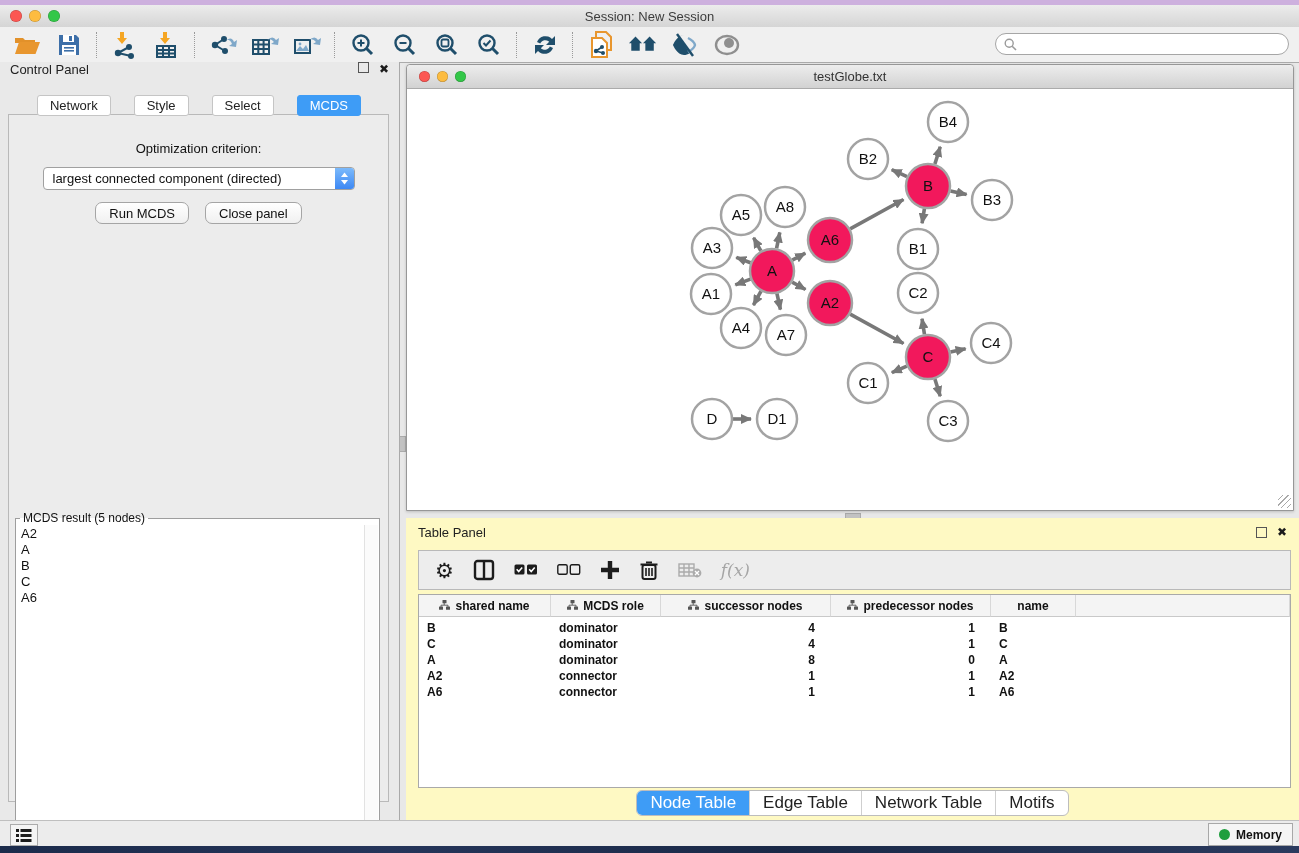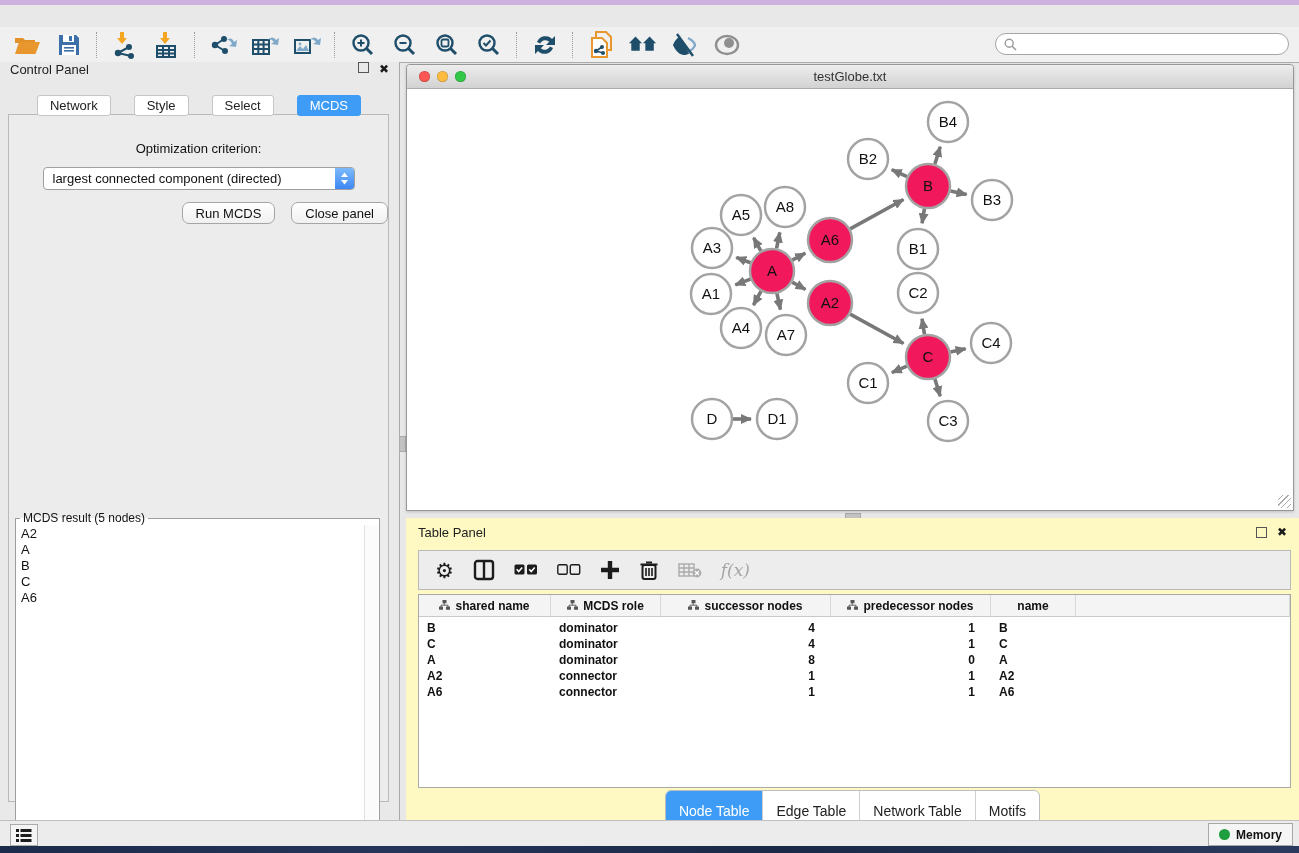--- a/index.html
+++ b/index.html
@@ -37,21 +37,21 @@
   .seg-tab{background:#fff;border:1px solid #C5C5C5;padding:2px 12px;font-size:13px;color:#222;
     margin-left:-1px;border-radius:3px;}
   .seg-tab.active{background:#3E9CF6;border-color:#3E9CF6;color:#fff;}
   .cp-body{position:absolute;left:8px;right:10px;top:52px;height:686px;border:1px solid #B9B9B9;background:#ECECEC;}
   .opt-label{text-align:center;margin-top:26px;font-size:13px;color:#111;}
   .dropdown{margin:11px auto 0;width:312px;height:23px;background:#fff;border:1px solid #A0A0A0;border-radius:4px;
     display:flex;align-items:center;font-size:13px;color:#111;box-sizing:border-box;position:relative;}
   .dropdown .dval{flex:1;padding-left:9px;}
   .dd-step{width:19px;height:21px;border-radius:0 3px 3px 0;background:linear-gradient(#7CBAFB,#3D88F4);
     display:flex;align-items:center;justify-content:center;}
-  .btn-row{display:flex;justify-content:flex-end;gap:16px;margin-top:12px;}
+  .btn-row{display:flex;justify-content:center;gap:16px;margin-top:12px;}
   .mac-btn{background:linear-gradient(#fff,#F0F0F0);border:1px solid #A5A5A5;border-radius:7px;
     font-size:13px;color:#111;padding:2px 13px;height:22px;box-sizing:border-box;}
   .result-box{position:absolute;left:6px;right:8px;top:396px;height:336px;border:1px solid #9E9E9E;
     margin:0;padding:0;background:#fff;}
   .result-box legend{font-size:12px;color:#111;margin-left:4px;padding:0 3px;background:transparent;}
   .result-list{position:absolute;left:1px;right:14px;top:0;bottom:1px;background:#fff;
     font-size:13px;color:#111;padding:1px 0 0 4px;overflow:hidden;}
   .result-list div{line-height:16px;}
   .result-scroll{position:absolute;right:1px;top:0;bottom:1px;width:13px;background:#FBFBFB;border-left:1px solid #E2E2E2;}
 
@@ -83,41 +83,49 @@
   .tbl-header .cell{background:#F4F4F4;border-bottom:1px solid #C9C9C9;border-right:1px solid #D8D8D8;
     height:21px;display:flex;align-items:center;justify-content:center;gap:5px;font-size:12px;color:#111;}
   .tbl-row .cell{height:16px;font-size:12px;color:#111;display:flex;align-items:center;}
   .cell.al{justify-content:flex-start;padding-left:8px;}
   .cell.ar{justify-content:flex-end;padding-right:16px;}
   .tbl-row{margin-top:0;}
   .tbl-body{padding-top:3px;}
 
   .tp-tabs{position:absolute;left:0;right:0;top:272px;display:flex;justify-content:center;}
   .tp-tabs .wrap{display:inline-flex;border:1px solid #BDBDBD;border-radius:6px;overflow:hidden;background:#fff;}
-  .tp-tab{padding:12px 13px;font-size:14px;color:#222;border-left:1px solid #CFCFCF;}
+  .tp-tab{padding:2px 13px;font-size:17px;color:#222;border-left:1px solid #CFCFCF;}
   .tp-tab:first-child{border-left:none;}
   .tp-tab.active{background:#3E9CF6;color:#fff;}
 
   
   .statusbar{position:absolute;left:0;top:820px;width:100%;height:26px;background:#ECECEC;border-top:1px solid #BFBFBF;font-weight:bold;}
   .list-btn{position:absolute;left:10px;top:3px;width:26px;height:20px;border:1px solid #ABABAB;background:#F4F4F4;
     display:flex;align-items:center;justify-content:center;}
   .memory-btn{position:absolute;right:6px;top:2px;height:21px;border:1px solid #A8A8A8;background:#F5F5F5;
     display:flex;align-items:center;gap:6px;padding:0 10px;font-size:12px;color:#111;}
   .mem-dot{width:11px;height:11px;border-radius:50%;background:#1E9E3E;}
   .desk-strip-bottom{position:absolute;left:0;top:846px;width:100%;height:7px;
     background:linear-gradient(90deg,#1B2B4B,#25355A 30%,#1A2947 60%,#2A3A5E);}
 </style>
 </head>
 <body>
 
 <div id="app">
 
   <div class="desk-strip-top"></div>
 
+  <div class="titlebar">
+    <div class="lights">
+      <span class="light lr"></span>
+      <span class="light ly"></span>
+      <span class="light lg"></span>
+    </div>
+    <span>Session: New Session</span>
+  </div>
 
   <div class="toolbar">
     <div class="tb-group">
       <span class="tb-btn">
         <svg width="28" height="24" viewBox="0 0 28 24">
             <path d="M2 5 h8 l2 2 h10 v3 H2z" fill="#E2912A"></path>
             <path d="M2 21 L6 9 h21 l-4.5 12z" fill="#E8962E"></path>
           </svg>
       </span>
       <span class="tb-btn">

